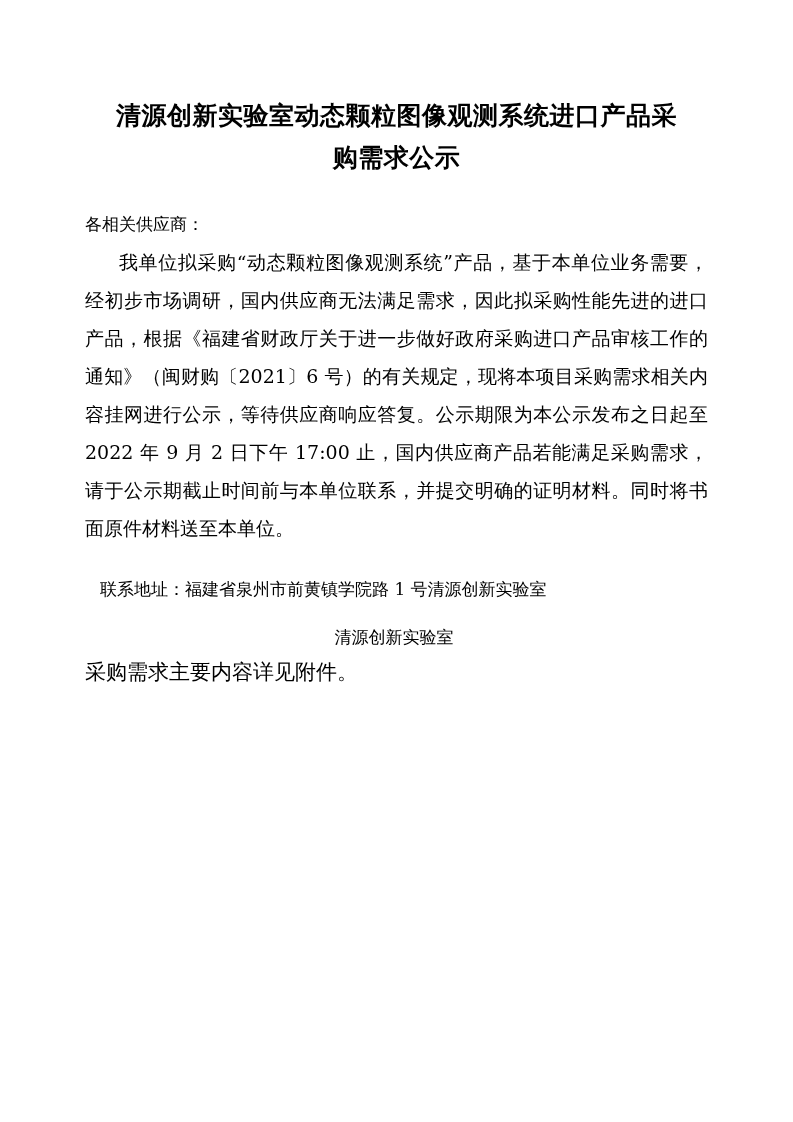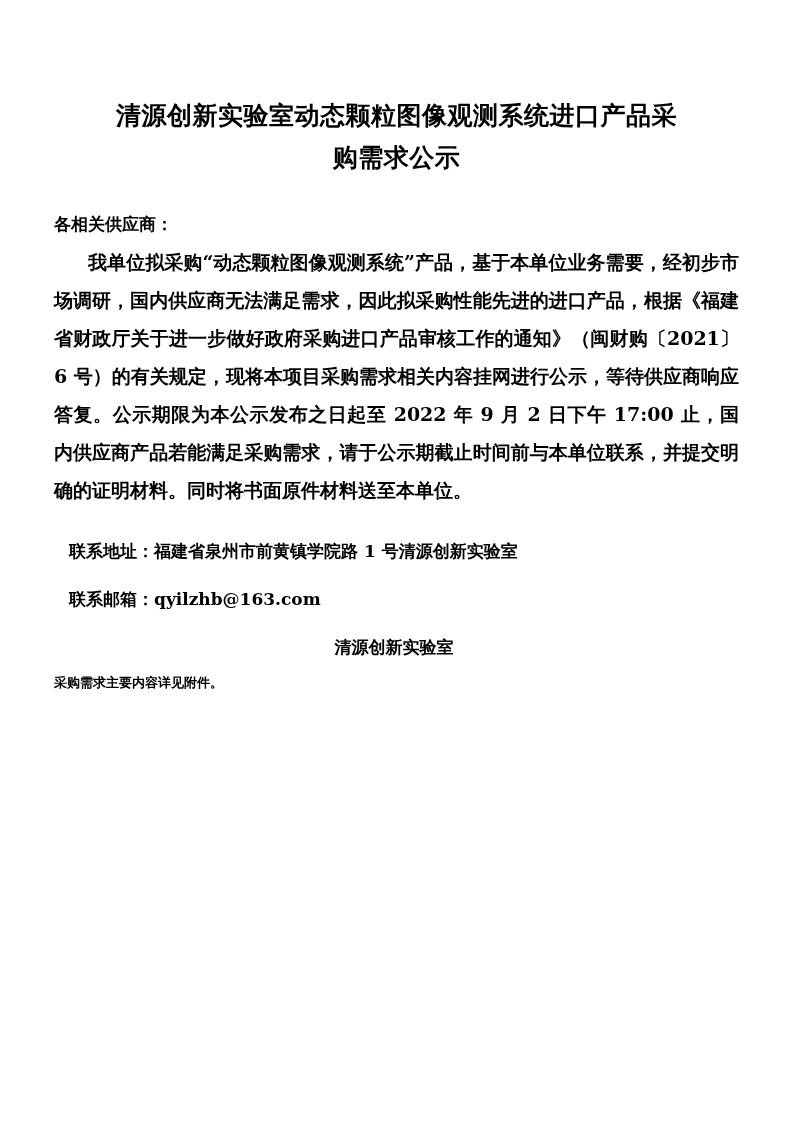--- a/index.html
+++ b/index.html
@@ -27,23 +27,22 @@
     padding: 0 105px;
     padding-top: 95px;
     font-family: "DejaVu Sans", "Liberation Sans", sans-serif;
     font-weight: bold;
     font-size: 25px;
     line-height: 42px;
     text-align: center;
     letter-spacing: 0.5px;
   }
   .body-block {
-    padding: 0 54px;
+    padding: 0 85px;
     margin-top: 26px;
-    font-weight: bold;
   }
   .salutation {
     font-size: 17px;
     line-height: 38px;
     margin: 0;
   }
   .para {
     font-size: 19px;
     line-height: 38px;
     margin: 0;
@@ -66,40 +65,39 @@
     margin-top: 6px;
     text-align: center;
     padding-right: 5px;
   }
   .sign-line {
     font-size: 17px;
     line-height: 33px;
     margin: 0;
   }
   .closing {
-    font-size: 13px;
+    font-size: 21px;
     line-height: 33px;
     margin: 0;
     margin-top: 2px;
   }
 </style>
 </head>
 <body>
 
 <div class="page">
 
   <h1 class="doc-title">清源创新实验室动态颗粒图像观测系统进口产品采购需求公示</h1>
 
   <div class="body-block">
     <p class="salutation">各相关供应商：</p>
     <p class="para">我单位拟采购“动态颗粒图像观测系统”产品，基于本单位业务需要，经初步市场调研，国内供应商无法满足需求，因此拟采购性能先进的进口产品，根据《福建省财政厅关于进一步做好政府采购进口产品审核工作的通知》（闽财购〔2021〕6 号）的有关规定，现将本项目采购需求相关内容挂网进行公示，等待供应商响应答复。公示期限为本公示发布之日起至 2022 年 9 月 2 日下午 17:00 止，国内供应商产品若能满足采购需求，请于公示期截止时间前与本单位联系，并提交明确的证明材料。同时将书面原件材料送至本单位。</p>
 
     <div class="contact-block">
       <p class="contact-line">联系地址：福建省泉州市前黄镇学院路 1 号清源创新实验室</p>
-      <p class="contact-line mono">联系邮箱：qyilzhb@163.com</p>
     </div>
 
     <div class="signature-block">
       <p class="sign-line">清源创新实验室</p>
     </div>
 
     <p class="closing">采购需求主要内容详见附件。</p>
   </div>
 
 </div>

